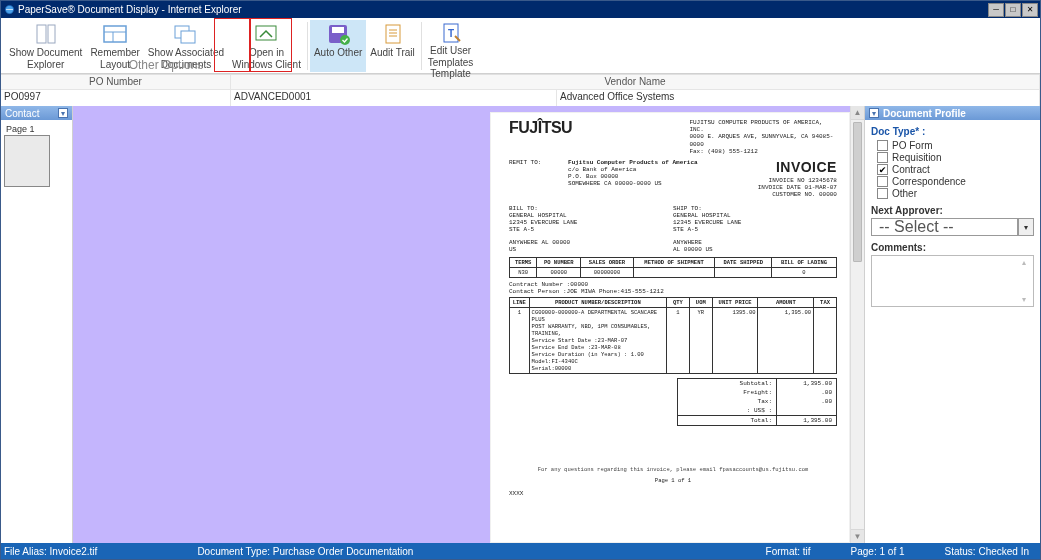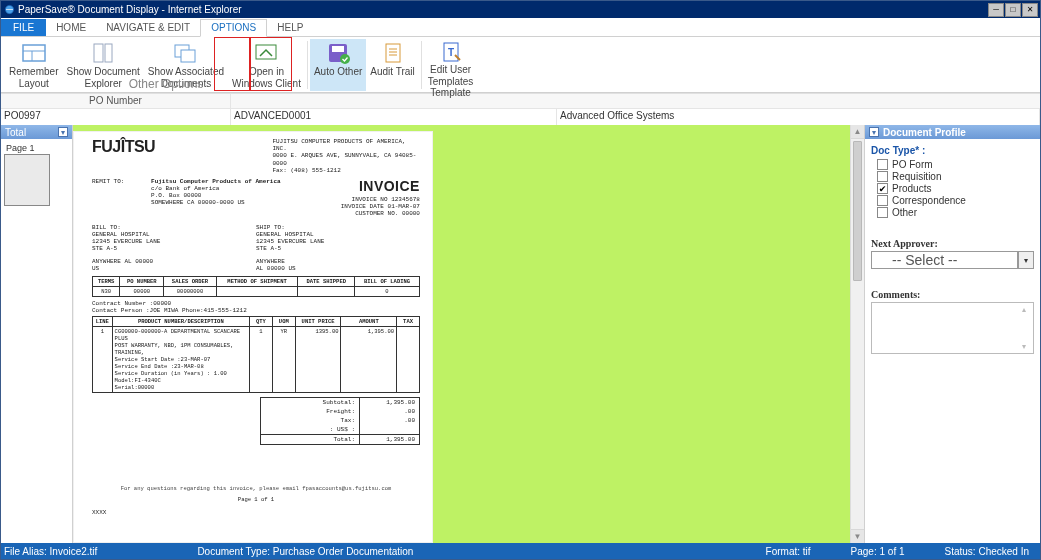--- a/index.html
+++ b/index.html
@@ -41,36 +41,36 @@
   .thumbs { width:72px; border-right:1px solid #d0d0d0; display:flex; flex-direction:column; background:#fff; }
   .panelhdr { background:linear-gradient(#8fb7e8,#6b99d6); color:#fff; font-size:10px; padding:1px 4px; display:flex; align-items:center; height:14px; }
   .panelhdr .sq { width:10px; height:10px; background:#fff; border:1px solid #4a74b0; margin-left:auto; display:flex; align-items:center; justify-content:center; color:#4a74b0; font-size:8px; }
   .thumbs-body { flex:1; padding:3px; }
   .thumb-item { width:46px; }
   .thumb-label { font-size:9px; padding:1px 2px; background:#fff; color:#333; }
   .thumb-img { width:46px; height:52px; border:1px solid #888; background:#eaeaea; }
 
   
   .viewer { flex:1; position:relative; background:#fff; overflow:hidden; }
-  .viewer-inner { position:absolute; left:0; right:14px; top:0; bottom:0; overflow:hidden; background:#bef264; display:flex; justify-content:flex-start; }
+  .viewer-inner { position:absolute; left:0; right:14px; top:0; bottom:0; overflow:hidden; background:#c4b5fd; display:flex; justify-content:flex-end; }
   .vscroll { position:absolute; right:0; top:0; bottom:0; width:14px; background:#f0f0f0; border-left:1px solid #dcdcdc; display:flex; flex-direction:column; }
   .vscroll .arrow { height:14px; background:#e6e6e6; display:flex; align-items:center; justify-content:center; color:#888; font-size:8px; border-bottom:1px solid #d8d8d8; }
   .vscroll .arrow:last-child { border-top:1px solid #d8d8d8; border-bottom:none; }
   .vscroll .track { flex:1; position:relative; }
   .vscroll .thumb { position:absolute; left:2px; right:2px; top:2px; height:140px; background:#cfcfcf; border:1px solid #b8b8b8; border-radius:1px; }
 
   
   .profile { width:176px; border-left:1px solid #d0d0d0; background:#fff; display:flex; flex-direction:column; }
   .prof-body { padding:4px 6px; font-size:10px; color:#333; overflow:auto; }
   .prof-label { color:#1a55a8; font-weight:600; margin:2px 0 3px; }
   .chkrow { display:flex; align-items:center; margin:1px 0 1px 6px; }
   .chkrow .chk { width:11px; height:11px; border:1px solid #888; margin-right:4px; display:flex; align-items:center; justify-content:center; font-size:9px; color:#000; background:#fff; }
-  .field-label { margin-top:20px; font-weight:600; color:#333;font-family:Liberation Serif, serif; }
+  .field-label { margin-top:6px; font-weight:600; color:#333; }
   .selectrow { display:flex; align-items:center; margin-top:2px; }
-  .selectrow .selbox { flex:1; height:18px; border:1px solid #999; background:#fff; padding:0 20px; display:flex; align-items:center; font-size:14px; color:#555; }
+  .selectrow .selbox { flex:1; height:18px; border:1px solid #999; background:#fff; padding:0 7px; display:flex; align-items:center; font-size:16px; color:#555; }
   .selectrow .selbtn { width:16px; height:18px; border:1px solid #999; background:#efefef; display:flex; align-items:center; justify-content:center; font-size:8px; color:#333; }
   .comments-box { margin-top:2px; height:52px; border:1px solid #bbb; background:#fff; position:relative; }
   .comments-box .cscroll { position:absolute; right:1px; top:2px; bottom:2px; width:10px; display:flex; flex-direction:column; justify-content:space-between; color:#bbb; font-size:8px; }
 
   
   .status { background:#1a65b6; color:#fff; height:16px; display:flex; align-items:center; font-size:10px; padding:0 3px; }
   .status .sseg { margin-right:40px; white-space:nowrap; }
   .status .spacer { flex:1; }
 
   
@@ -107,49 +107,42 @@
         </svg>
     </span>
     <span class="title-text">PaperSave® Document Display - Internet Explorer</span>
     <div class="winctl">
       <div class="btn">─</div>
       <div class="btn">□</div>
       <div class="btn">✕</div>
     </div>
   </div>
 
-  <div class="tabs">
-    <div class="tab file">FILE</div>
-    <div class="tab">HOME</div>
-    <div class="tab">NAVIGATE &amp; EDIT</div>
-    <div class="tab active">OPTIONS</div>
-    <div class="tab">HELP</div>
-  </div>
 
   <div class="ribbon">
+    <div class="rbtn">
+      <div class="ricon">
+          <svg width="24" height="22">
+            <rect x="3" y="2" width="9" height="18" fill="none" stroke="#9aa8c0"></rect>
+            <rect x="14" y="2" width="7" height="18" fill="none" stroke="#9aa8c0"></rect>
+          </svg>
+        </div>
+      <span style="white-space:pre-line">Show Document
+Explorer</span>
+    </div>
     <div class="rbtn">
       <div class="ricon">
           <svg width="24" height="22">
             <rect x="1" y="3" width="22" height="16" fill="none" stroke="#6aa0d8" stroke-width="1.5"></rect>
             <line x1="1" y1="9" x2="23" y2="9" stroke="#6aa0d8"></line>
             <line x1="10" y1="9" x2="10" y2="19" stroke="#6aa0d8"></line>
           </svg>
         </div>
       <span style="white-space:pre-line">Remember
 Layout</span>
-    </div>
-    <div class="rbtn">
-      <div class="ricon">
-          <svg width="24" height="22">
-            <rect x="3" y="2" width="9" height="18" fill="none" stroke="#9aa8c0"></rect>
-            <rect x="14" y="2" width="7" height="18" fill="none" stroke="#9aa8c0"></rect>
-          </svg>
-        </div>
-      <span style="white-space:pre-line">Show Document
-Explorer</span>
     </div>
     <div class="rbtn">
       <div class="ricon">
           <svg width="26" height="22">
             <rect x="2" y="3" width="14" height="12" fill="none" stroke="#6aa0d8"></rect>
             <rect x="8" y="8" width="14" height="12" fill="#fff" stroke="#6aa0d8"></rect>
           </svg>
         </div>
       <span style="white-space:pre-line">Show Associated
 Documents</span>
@@ -202,32 +195,33 @@
     </div>
 
     <div class="other-options">Other Options</div>
 
     <div class="redbox" style="left:213px; top:0; width:36px; height:54px;"></div>
     <div class="redbox" style="left:249px; top:0; width:42px; height:54px;"></div>
   </div>
 
   <div class="hlabels">
     <div class="hl col-po">PO Number</div>
+    <div class="hl col-vname">Vendor Name</div>
   </div>
   <div class="hvalues">
     <div class="hv col-po">PO0997</div>
     <div class="hv col-vid">ADVANCED0001</div>
     <div class="hv col-vname">Advanced Office Systems</div>
   </div>
 
   <div class="main">
 
     <div class="thumbs">
       <div class="panelhdr">
-        <span>Total</span>
+        <span>Contact</span>
         <span class="sq">▾</span>
       </div>
       <div class="thumbs-body">
         <div class="thumb-item">
           <div class="thumb-label">Page 1</div>
           <div class="thumb-img"></div>
         </div>
       </div>
     </div>
 
@@ -389,21 +383,21 @@
         <div class="chkrow">
             <div class="chk"></div>
             <span>PO Form</span>
           </div>
         <div class="chkrow">
             <div class="chk"></div>
             <span>Requisition</span>
           </div>
         <div class="chkrow">
             <div class="chk">✔</div>
-            <span>Products</span>
+            <span>Contract</span>
           </div>
         <div class="chkrow">
             <div class="chk"></div>
             <span>Correspondence</span>
           </div>
         <div class="chkrow">
             <div class="chk"></div>
             <span>Other</span>
           </div>
 

